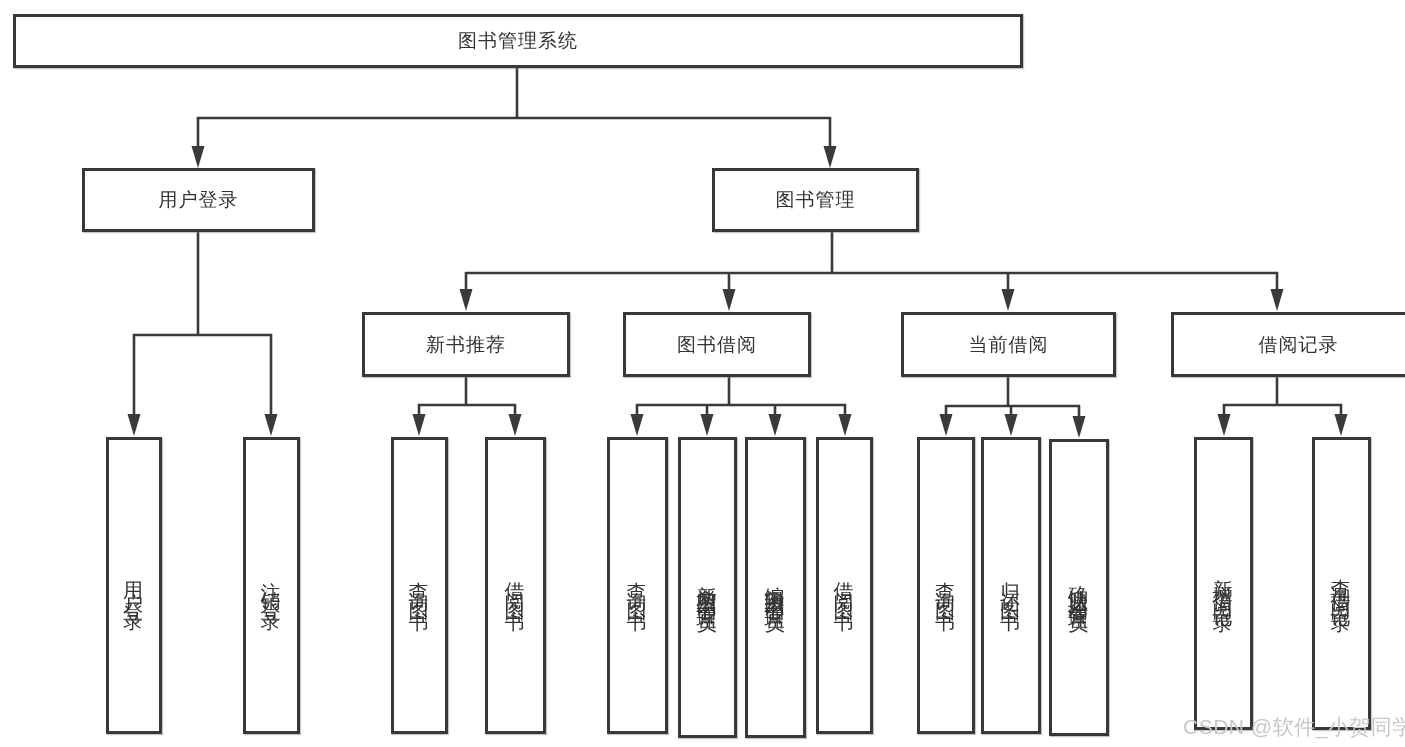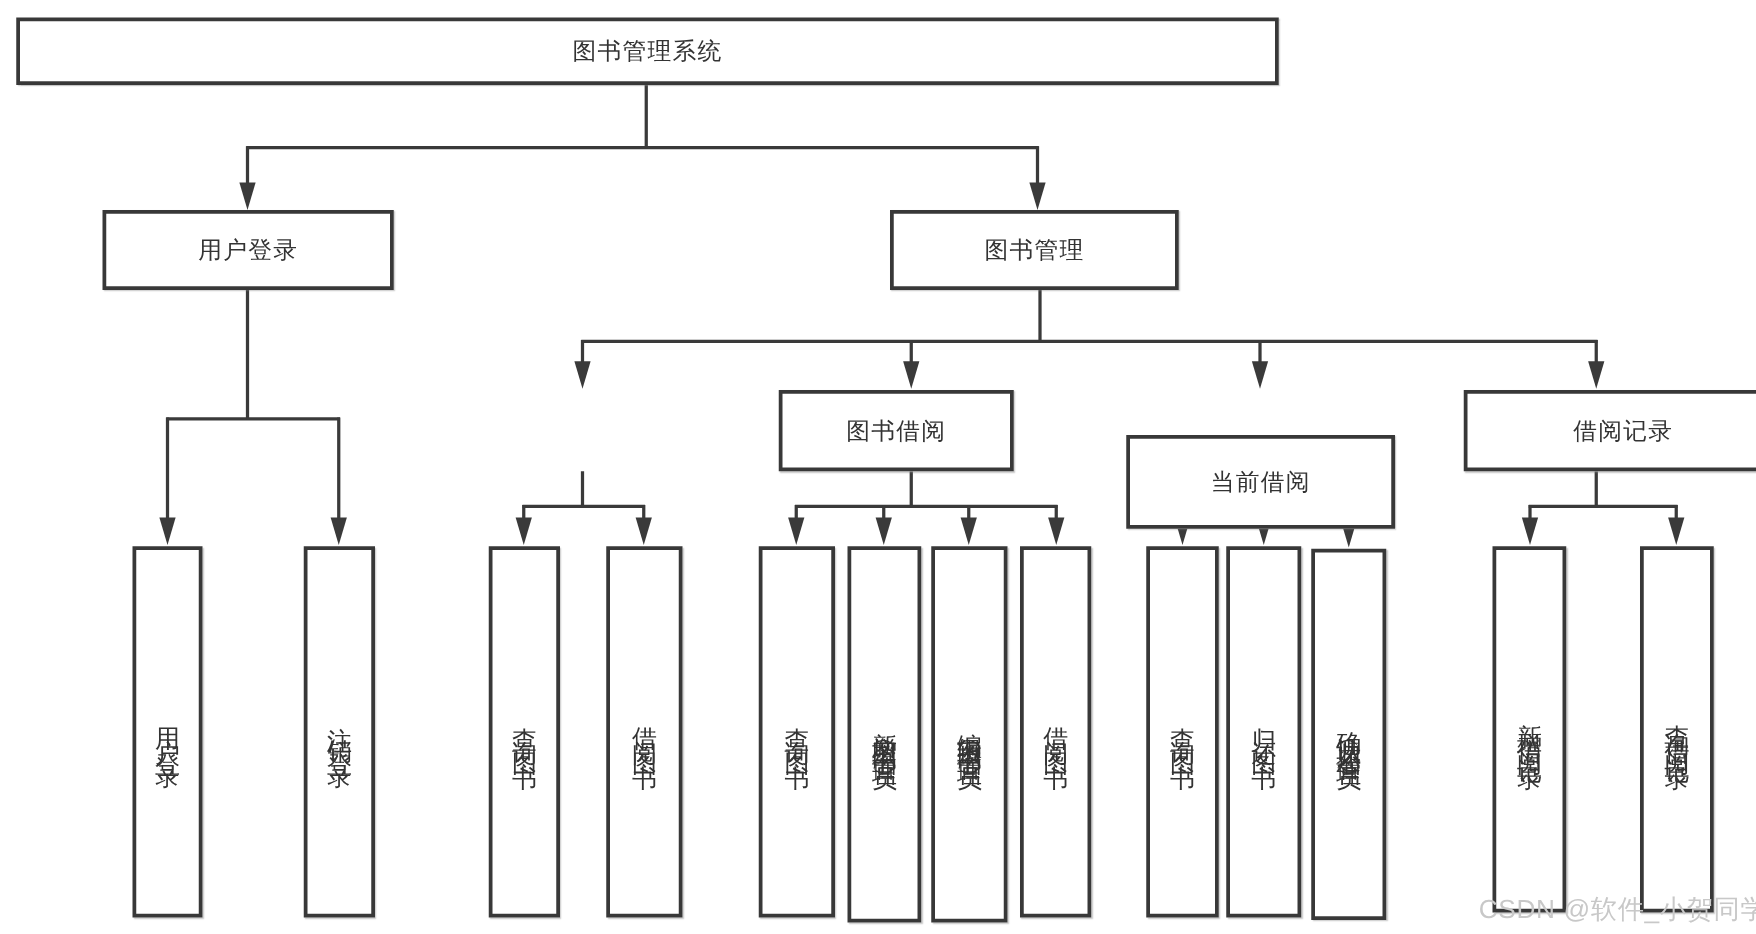--- a/index.html
+++ b/index.html
@@ -111,24 +111,25 @@
     <line x1="1223" y1="405" x2="1342" y2="405"></line>
     <line x1="1224" y1="404" x2="1224" y2="418"></line>
     <polygon points="1224,436 1217.5,414 1230.5,414"></polygon>
     <line x1="1341" y1="404" x2="1341" y2="418"></line>
     <polygon points="1341,436 1334.5,414 1347.5,414"></polygon>
   </svg>
 
   <div class="node" style="left:13px; top:14px; width:1010px; height:54px;">图书管理系统</div>
 
   <div class="node" style="left:82px; top:168px; width:233px; height:64px;">用户登录</div>
-  <div class="node" style="left:712px; top:168px; width:231px; height:64px;">图书管理</div>
+  <div class="node" style="left:712px; top:168px; width:207px; height:64px;">图书管理</div>
 
+  <div class="node" style="left:362px; top:312px; width:208px; height:65px;">新书推荐</div>
   <div class="node" style="left:623px; top:312px; width:188px; height:65px;">图书借阅</div>
-  <div class="node" style="left:901px; top:312px; width:215px; height:75px;margin-top:36px;">当前借阅</div>
+  <div class="node" style="left:901px; top:312px; width:215px; height:65px;">当前借阅</div>
   <div class="node" style="left:1171px; top:312px; width:255px; height:65px;">借阅记录</div>
 
   <div class="vnode" style="left:106px; top:437px; width:56px; height:297px;">用户登录</div>
   <div class="vnode" style="left:243px; top:437px; width:57px; height:297px;">注销登录</div>
 
   <div class="vnode" style="left:391px; top:437px; width:57px; height:297px;">查询图书</div>
   <div class="vnode" style="left:485px; top:437px; width:61px; height:297px;">借阅图书</div>
 
   <div class="vnode" style="left:607px; top:437px; width:61px; height:297px;">查询图书</div>
   <div class="vnode tight" style="left:678px; top:437px; width:59px; height:301px;">新增图书（管理员）</div>

